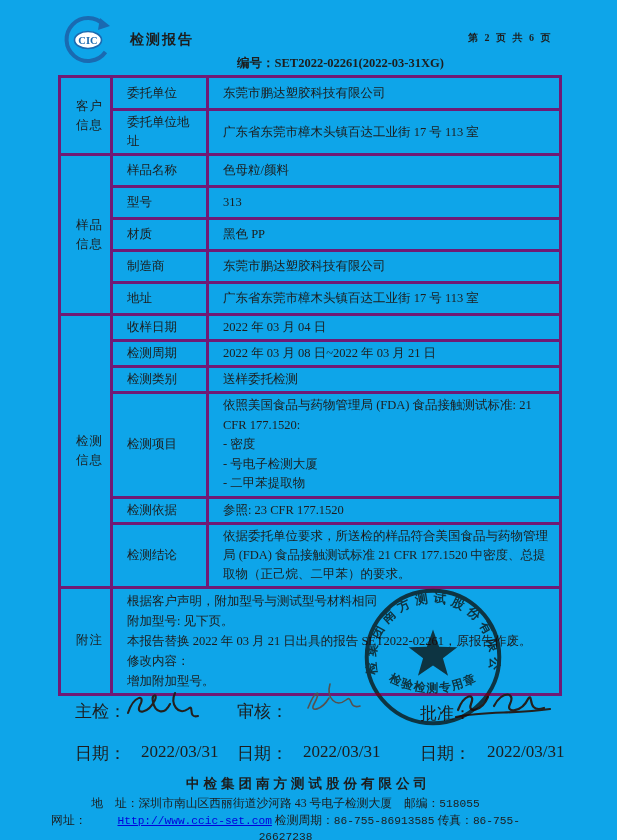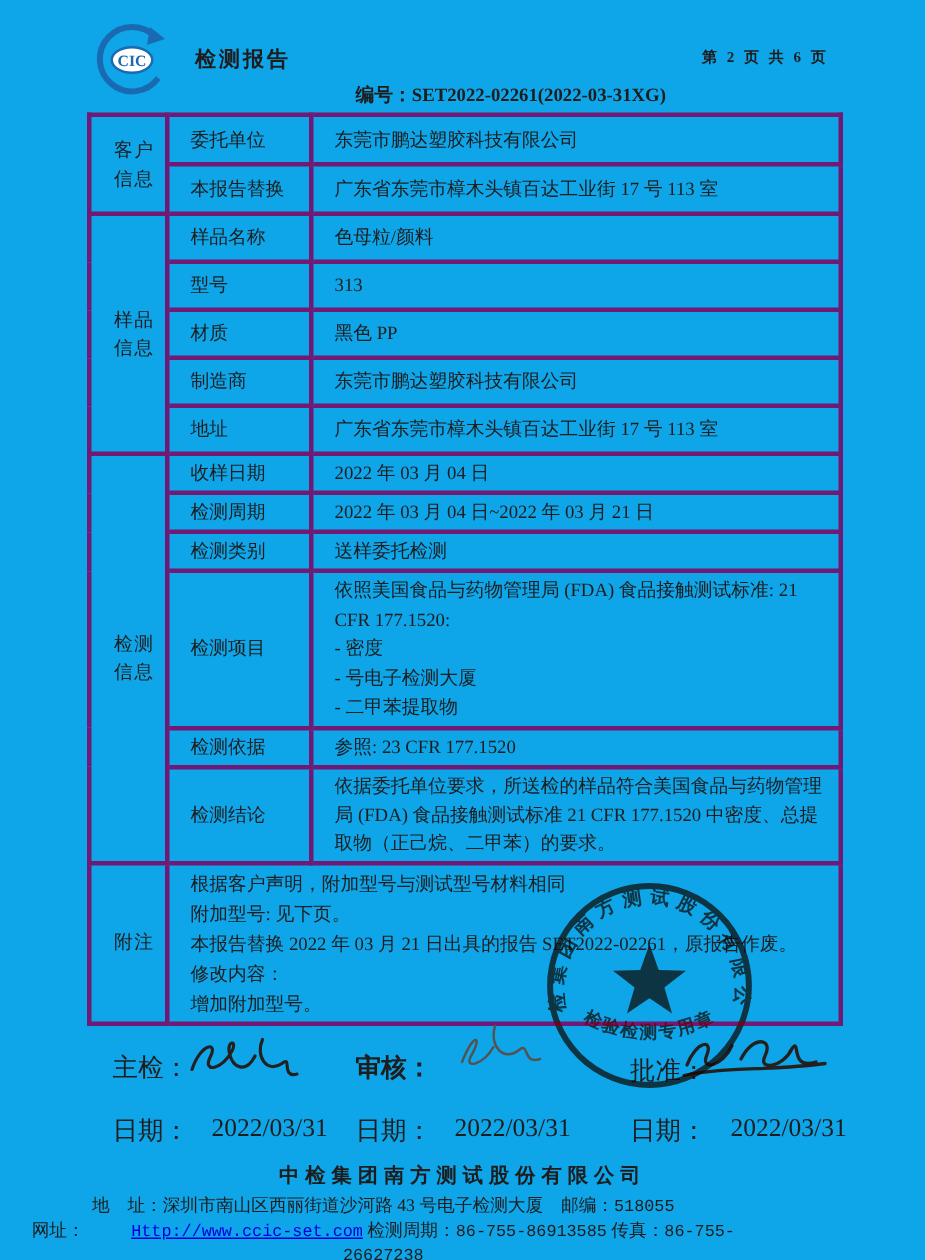--- a/index.html
+++ b/index.html
@@ -33,21 +33,21 @@
   td.note{padding-top:5px;padding-bottom:5px;}
   td.note div{line-height:20px;}
   
   .abs{position:absolute;font-size:17px;white-space:nowrap;}
   .sig-svg{position:absolute;}
   
   .stamp{position:absolute;left:362px;top:586px;opacity:.88;mix-blend-mode:multiply;pointer-events:none;}
   
   .foot-company{position:absolute;left:0;top:775px;width:617px;text-align:center;
     font-size:13.5px;font-weight:bold;letter-spacing:4px;}
-  .foot-line{position:absolute;left:0;width:511px;text-align:center;font-size:11.8px;}
+  .foot-line{position:absolute;left:0;width:511px;text-align:center;font-size:11.8px;padding-left:30px;}
   .foot-line2{top:796px;}
   .foot-line3{top:813px;}
   .mono{font-family:"Liberation Mono","DejaVu Sans Mono",monospace;font-size:11.2px;}
   a.site{color:#0000dd;text-decoration:underline;font-family:"Liberation Mono","DejaVu Sans Mono",monospace;font-size:11.2px;margin-left:31px;}
 </style>
 </head>
 <body>
 
 <div class="page">
 
@@ -71,21 +71,21 @@
       </colgroup>
     <tbody>
 
       <tr class="r33">
         <td rowspan="2" class="sec">客户
 信息</td>
         <td>委托单位</td>
         <td>东莞市鹏达塑胶科技有限公司</td>
       </tr>
       <tr class="r33">
-        <td>本报告替换</td>
+        <td>委托单位地址</td>
         <td>广东省东莞市樟木头镇百达工业街 17 号 113 室</td>
       </tr>
 
       <tr class="r32">
         <td rowspan="5" class="sec">样品
 信息</td>
         <td>样品名称</td>
         <td>色母粒/颜料</td>
       </tr>
       <tr class="r32">
@@ -106,21 +106,21 @@
       </tr>
 
       <tr class="r23">
         <td rowspan="6" class="sec">检测
 信息</td>
         <td>收样日期</td>
         <td>2022 年 03 月 04 日</td>
       </tr>
       <tr class="r23">
         <td>检测周期</td>
-        <td>2022 年 03 月 04 日~2022 年 03 月 21 日</td>
+        <td>2022 年 03 月 08 日~2022 年 03 月 21 日</td>
       </tr>
       <tr class="r23">
         <td>检测类别</td>
         <td>送样委托检测</td>
       </tr>
       <tr>
         <td>检测项目</td>
         <td class="multi">
           <div>依照美国食品与药物管理局 (FDA) 食品接触测试标准: 21 CFR 177.1520:</div>
           <div>- 密度</div>
@@ -150,21 +150,21 @@
     </tbody>
   </table>
 
   <div class="abs" style="left:75px;top:700px;">主检：</div>
   <svg class="sig-svg" style="left:118px;top:685px;" width="92" height="42" viewBox="0 0 92 42">
     <g fill="none" stroke="#23201e" stroke-width="2.1" stroke-linecap="round">
       <path d="M10 28 C16 10 28 9 22 20 C17 30 30 29 37 15 C40 8 33 9 35 17 C37 27 46 31 52 19"></path>
       <path d="M57 8 C52 19 60 31 70 24 C77 18 69 34 80 31"></path>
     </g>
   </svg>
-  <div class="abs" style="left:237px;top:700px;font-weight:bold;">审核：</div>
+  <div class="abs" style="left:237px;top:700px;">审核：</div>
   <svg class="sig-svg" style="left:296px;top:678px;" width="78" height="46" viewBox="0 0 78 46">
     <g fill="none" stroke="#55514e" stroke-width="1.6" stroke-linecap="round">
       <path d="M12 30 C20 10 26 12 18 26 C13 35 26 32 33 20"></path>
       <path d="M34 6 C30 20 40 30 50 22 C57 16 52 32 64 28"></path>
     </g>
   </svg>
   <div class="abs" style="left:420px;top:702px;">批准：</div>
   <svg class="sig-svg" style="left:452px;top:684px;" width="108" height="44" viewBox="0 0 108 44">
     <g fill="none" stroke="#23201e" stroke-width="2.2" stroke-linecap="round">
       <path d="M6 26 C12 10 24 8 19 20 C15 30 30 27 36 13"></path>

